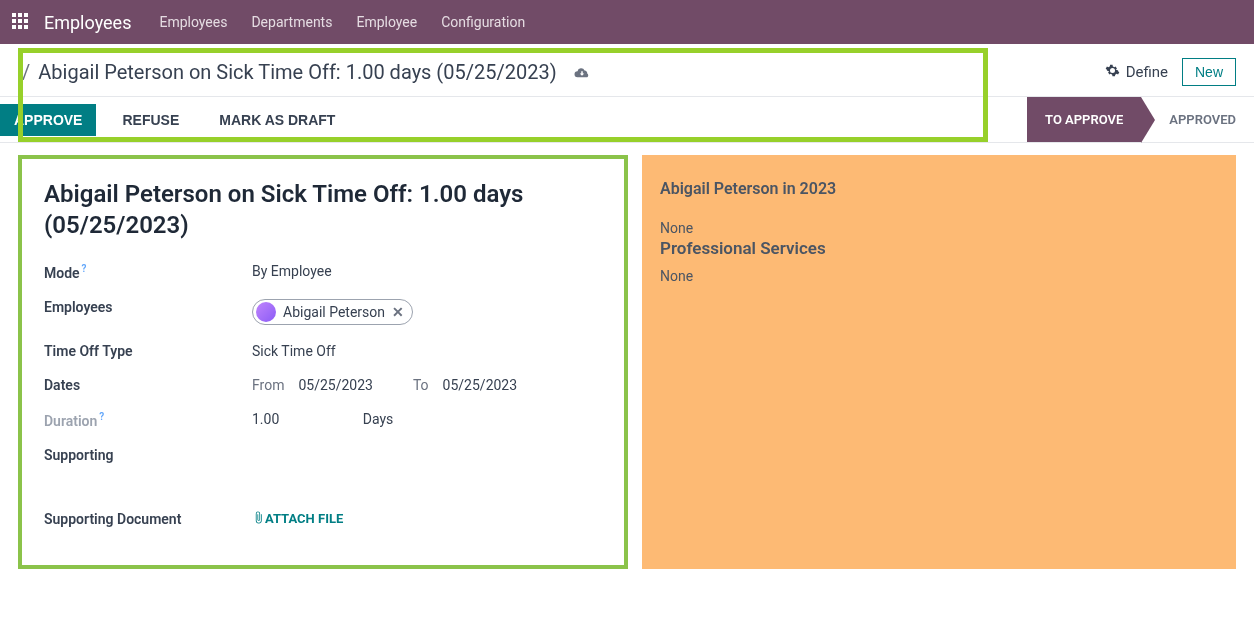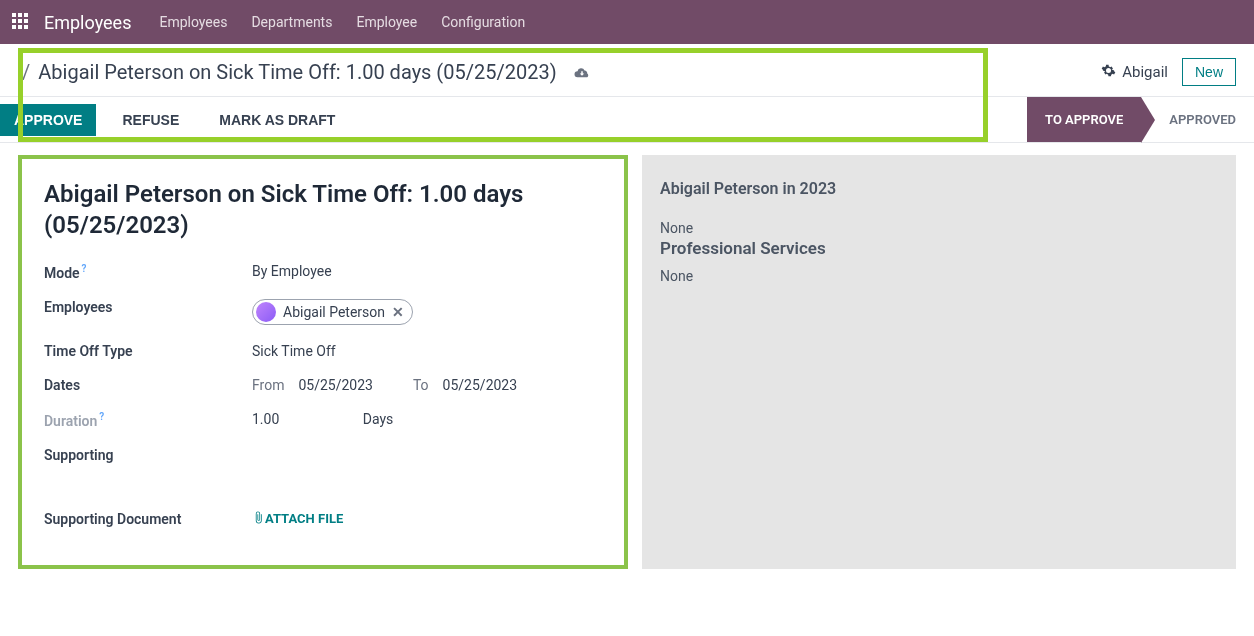--- a/index.html
+++ b/index.html
@@ -28,21 +28,21 @@
 .status-btn.secondary { color: #374151; margin-left: 12px; }
 .status-stages { display: flex; align-items: stretch; height: 100%; }
 .stage { display: flex; align-items: center; padding: 0 18px; font-size: 13px; font-weight: 600; position: relative; }
 .stage.active { background: #714b67; color: #fff; }
 .stage.active::after { content: ""; position: absolute; right: -14px; top: 0; border-top: 23px solid transparent; border-bottom: 23px solid transparent; border-left: 14px solid #714b67; z-index: 1; }
 .stage.inactive { color: #6b7280; padding-left: 28px; }
 .highlight-box { border: 4px solid #8bc34a; }
 
 .content { display: flex; padding: 12px 18px; gap: 14px; }
 .form-panel { flex: 0 0 610px; background: #fff; padding: 20px 22px; }
-.side-panel { flex: 1; background: #e5e5e5; padding: 24px 18px; }
+.side-panel { flex: 1; background: #fdba74; padding: 24px 18px; }
 
 .form-title { font-size: 24px; font-weight: 600; color: #1f2937; margin-bottom: 22px; line-height: 1.3; }
 .form-row { display: flex; margin-bottom: 18px; align-items: flex-start; }
 .form-label { flex: 0 0 180px; font-weight: 600; color: #374151; font-size: 14px; }
 .form-label.muted { color: #9ca3af; }
 .form-value { flex: 1; color: #374151; font-size: 14px; margin-left: 28px; }
 .help-icon { color: #60a5fa; font-size: 10px; vertical-align: super; margin-left: 2px; }
 
 .tag-chip { display: inline-flex; align-items: center; border: 1px solid #9ca3af; border-radius: 14px; padding: 2px 8px 2px 3px; gap: 7px; background: #fff; }
 .tag-chip .avatar { width: 20px; height: 20px; border-radius: 50%; background: linear-gradient(135deg,#c084fc,#8b5cf6); }
@@ -97,21 +97,21 @@
           </svg>
       </span>
     </div>
     <div class="actions-right">
       <div class="action-btn">
         <span>
           <svg width="15" height="15" viewBox="0 0 24 24">
               <path fill="currentColor" d="M12 8a4 4 0 1 0 0 8 4 4 0 0 0 0-8zm9 4a9 9 0 0 1-.1 1.3l2 1.6-2 3.4-2.4-1a7 7 0 0 1-2.2 1.3l-.4 2.6h-4l-.4-2.6a7 7 0 0 1-2.2-1.3l-2.4 1-2-3.4 2-1.6A9 9 0 0 1 3 12a9 9 0 0 1 .1-1.3l-2-1.6 2-3.4 2.4 1A7 7 0 0 1 7.7 5.4L8.1 2.8h4l.4 2.6a7 7 0 0 1 2.2 1.3l2.4-1 2 3.4-2 1.6A9 9 0 0 1 21 12z"></path>
             </svg>
         </span>
-        <span>Abigail</span>
+        <span>Define</span>
       </div>
       <button class="new-btn">New</button>
     </div>
   </div>
 
   <div class="status-bar">
     <div class="status-actions">
       <button class="status-btn primary">APPROVE</button>
       <button class="status-btn secondary">REFUSE</button>
       <button class="status-btn secondary">MARK AS DRAFT</button>

